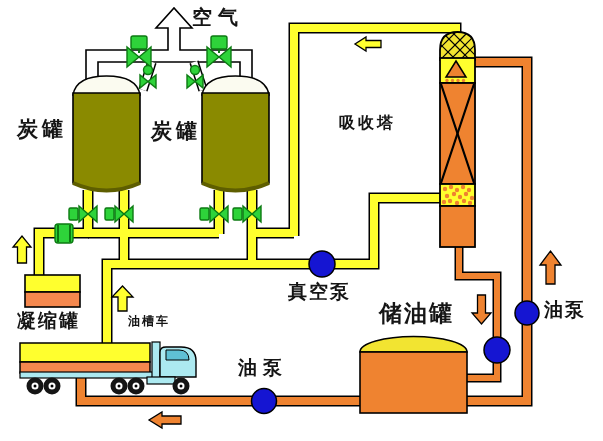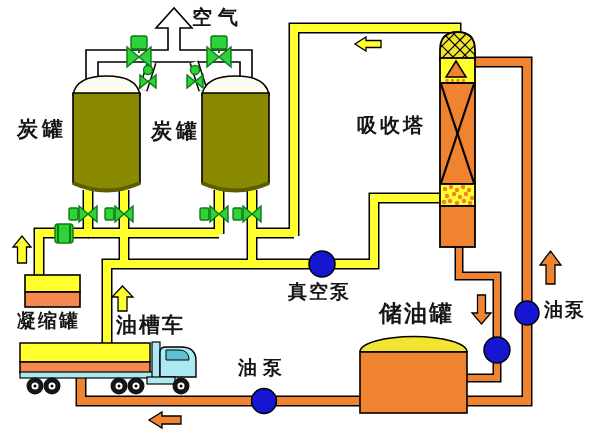--- a/index.html
+++ b/index.html
@@ -238,20 +238,20 @@
       <path d="M366,40.5 V37 L355,44 L366,51 V47.5 H381 V40.5 Z" fill="var(--pipe_yellow,#ffff2e)"></path>
       <path d="M162,416 V412 L149,420 L162,428 V424 H181 V416 Z" fill="var(--pipe_orange,#ef8330)"></path>
       <path d="M477.5,295 H485.5 V313 H491 L481.5,324 L472,313 H477.5 Z" fill="var(--pipe_orange,#ef8330)"></path>
       <path d="M546,265 H540 L550.5,251 L561,265 H555 V284 H546 Z" fill="var(--pipe_orange,#ef8330)"></path>
     </g>
   </svg>
 
   <div class="lbl" style="left:192px;top:7px;font-size:20px;letter-spacing:6px;">空气</div>
   <div class="lbl" style="left:17px;top:119px;font-size:21px;letter-spacing:4px;">炭罐</div>
   <div class="lbl" style="left:151px;top:121px;font-size:21px;letter-spacing:4px;">炭罐</div>
-  <div class="lbl" style="left:357px;top:115px;font-size:20px;letter-spacing:3px;">吸收塔</div>
+  <div class="lbl" style="left:339px;top:115px;font-size:16px;letter-spacing:3px;">吸收塔</div>
   <div class="lbl" style="left:17px;top:311px;font-size:19px;letter-spacing:2px;">凝缩罐</div>
   <div class="lbl" style="left:288px;top:282px;font-size:19px;letter-spacing:2px;">真空泵</div>
-  <div class="lbl" style="left:116px;top:315px;font-size:21px;letter-spacing:2px;">油槽车</div>
+  <div class="lbl" style="left:128px;top:315px;font-size:12px;letter-spacing:2px;">油槽车</div>
   <div class="lbl" style="left:238px;top:358px;font-size:19px;letter-spacing:6px;">油泵</div>
   <div class="lbl" style="left:379px;top:302px;font-size:23px;letter-spacing:2px;">储油罐</div>
   <div class="lbl" style="left:544px;top:300px;font-size:19px;letter-spacing:2px;">油泵</div>
 </div>
 
 </body></html>

